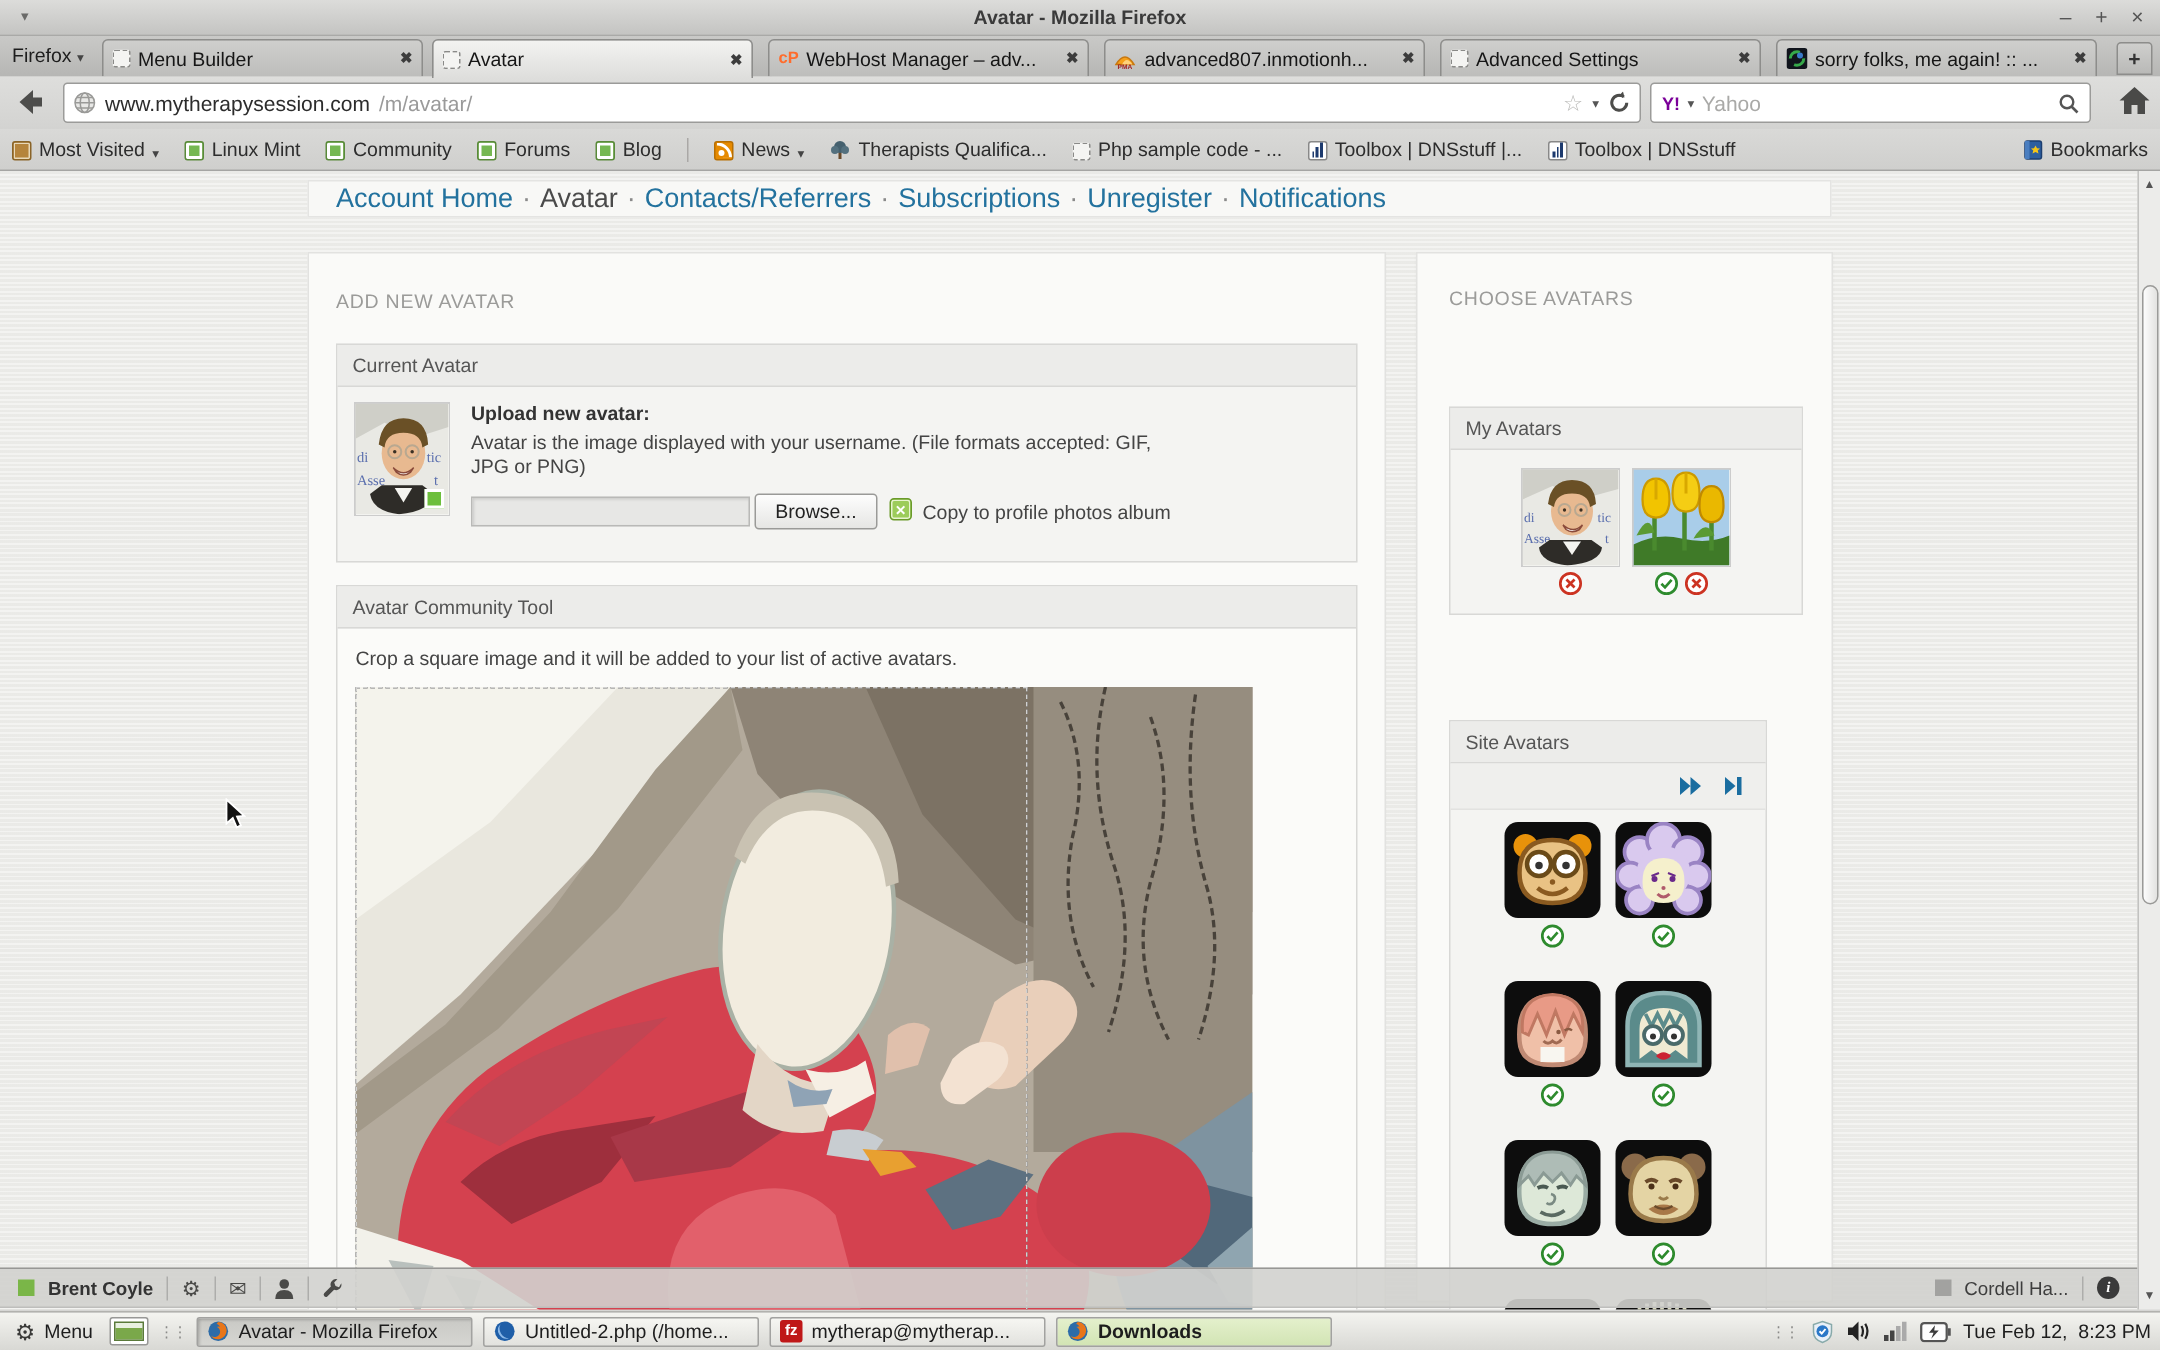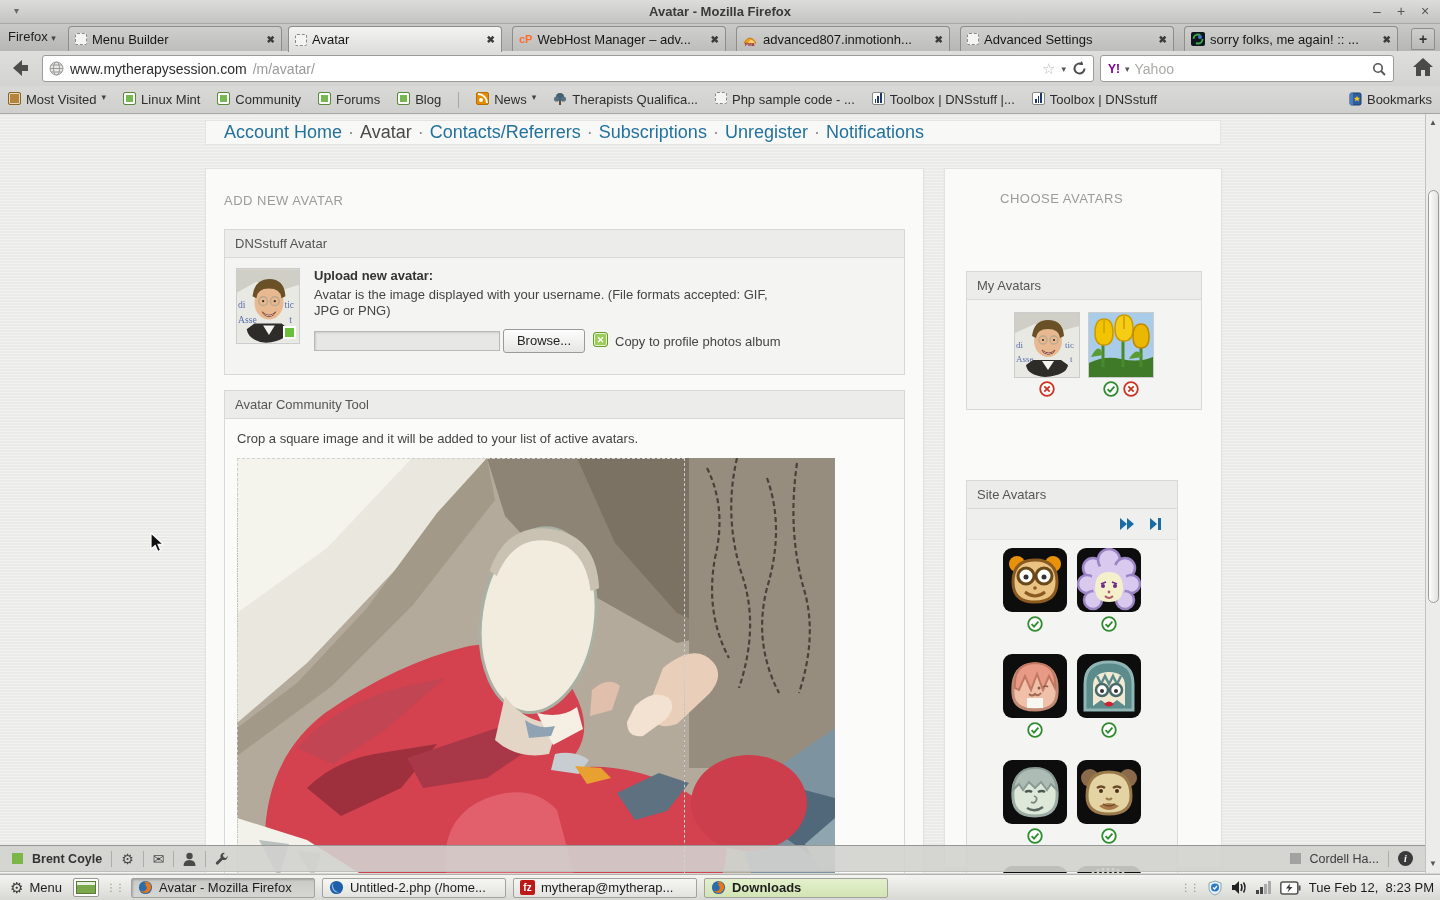--- a/index.html
+++ b/index.html
@@ -41,21 +41,21 @@
   display:flex; align-items:center; padding:0 7px; gap:5px; }
 #searchbar .yico { color:#7b0099; font-weight:bold; font-size:12px; }
 #searchbar .dd { font-size:9px; color:#555; }
 #searchbar input { border:none; outline:none; flex:1; font-size:14px; color:#333; font-family:"Liberation Sans",sans-serif; background:transparent; }
 #searchbar input::placeholder { color:#a9a9a7; }
 #homebtn { position:absolute; left:1412px; top:6px; }
 
 
 #bmbar { position:absolute; left:0; top:86px; width:1440px; height:28px; background:linear-gradient(#d9d9d7,#cfcfcd);
   border-bottom:1px solid #a5a5a3; display:flex; align-items:center; padding:0 8px; gap:17px; }
-.bm { display:flex; align-items:flex-start; gap:5px; font-size:13px; color:#2d2d2d; white-space:nowrap; }
+.bm { display:flex; align-items:flex-end; gap:5px; font-size:13px; color:#2d2d2d; white-space:nowrap; }
 .bm .dd { font-size:9px; color:#444; }
 .bmsep { width:1px; height:16px; background:#aaa8a6; }
 .bmspacer { flex:1; }
 .ico13 { width:13px; height:13px; flex:none; border-radius:2px; }
 .mintico { background:#76b852; box-shadow:inset 0 0 0 2px #fff; border:1px solid #5a8a3a; }
 .mvico { background:#b5843c; box-shadow:inset 0 0 0 1px #e8d8b8; border:1px solid #8a6428; }
 .rssico { background:#e68a00; border:1px solid #b86e00; position:relative; }
 .rssico::after { content:""; position:absolute; left:2px; bottom:2px; width:4px; height:4px; background:#fff; border-radius:50%; }
 .rssico::before { content:""; position:absolute; left:1px; bottom:1px; width:8px; height:8px; border:2px solid #fff; border-left:none; border-bottom:none; border-radius:0 10px 0 0; }
 .chartico { background:#fff; border:1px solid #888; display:flex; align-items:flex-end; gap:1px; padding:1px 2px; }
@@ -101,21 +101,21 @@
   color:#fff; font-size:9px; font-weight:bold; text-align:center; line-height:14px; box-shadow:inset 0 0 0 1px #e8f4d0; }
 #copylbl { position:absolute; left:390px; top:76px; font-size:13px; color:#444; }
 
 
 #cropbox { position:absolute; left:18px; top:221px; width:681px; height:497px; background:#fbfbf9; }
 #cropdesc { position:absolute; left:12px; top:40px; font-size:13px; color:#444; }
 #cropimg { position:absolute; left:12px; top:67px; width:598px; height:420px; overflow:hidden; }
 #marquee { position:absolute; left:12px; top:67px; width:448px; height:420px; border:1px dashed #1a1a1a; outline:1px dashed rgba(255,255,255,.8); outline-offset:-1px; }
 
 
-#side-heading { position:absolute; left:21px; top:22px;margin-left:34px; }
+#side-heading { position:absolute; left:21px; top:22px; }
 #side-desc { position:absolute; left:21px; top:55px; width:238px; font-size:13.5px; color:#333; line-height:17px; }
 #myavatars { position:absolute; left:21px; top:102px; width:236px; height:139px; }
 #myav-imgs { position:absolute; left:0; top:28px; width:234px; display:flex; justify-content:center; gap:10px; padding-top:13px; }
 .myav { width:64px; }
 .myav .img { width:64px; height:64px; box-shadow:0 0 0 1px #ccc; }
 .myav .acts { display:flex; justify-content:center; gap:4px; margin-top:4px; }
 #siteavatars { position:absolute; left:21px; top:267px; width:212px; height:430px;margin-top:44px; }
 #pager { height:31px; background:#efefed; border-bottom:1px solid #e2e2e0; display:flex; align-items:center; justify-content:flex-end; gap:12px; padding-right:14px; }
 #avgrid { display:flex; flex-wrap:wrap; justify-content:center; gap:10px; padding-top:8px; }
 .avcell { width:64px; margin-bottom:0px; }
@@ -324,21 +324,21 @@
     <span class="sep">·</span>
     <a href="#">Unregister</a>
     <span class="sep">·</span>
     <a href="#">Notifications</a>
   </div>
 
   <div class="panel" id="mainpanel">
     <div class="panel-heading" style="position:absolute;left:18px;top:24px">ADD NEW AVATAR</div>
 
     <div class="box" id="curavatar">
-      <div class="box-header">DNSstuff Avatar</div>
+      <div class="box-header">Current Avatar</div>
       <div class="body">
         <svg id="cur-thumb" viewBox="0 0 64 76">
           <rect width="64" height="76" fill="#e9e9e4"></rect>
           <path d="M0 0h64v16l-22 7L20 13 0 24z" fill="#cfcfc8"></path>
           <text x="1" y="40" font-size="10" fill="#5b6fae" font-family="Liberation Serif,serif">di</text>
           <text x="49" y="40" font-size="10" fill="#5b6fae" font-family="Liberation Serif,serif">tic</text>
           <text x="1" y="56" font-size="10" fill="#5b6fae" font-family="Liberation Serif,serif">Asse</text>
           <text x="54" y="56" font-size="10" fill="#5b6fae" font-family="Liberation Serif,serif">t</text>
           <path d="M30 76 q-18 -2 -20 -14 l8 -6 h28 l8 6 q-2 12 -24 14z" fill="#2e2c28"></path>
           <path d="M27 58 h12 l-6 10z" fill="#f4f4f0"></path>

